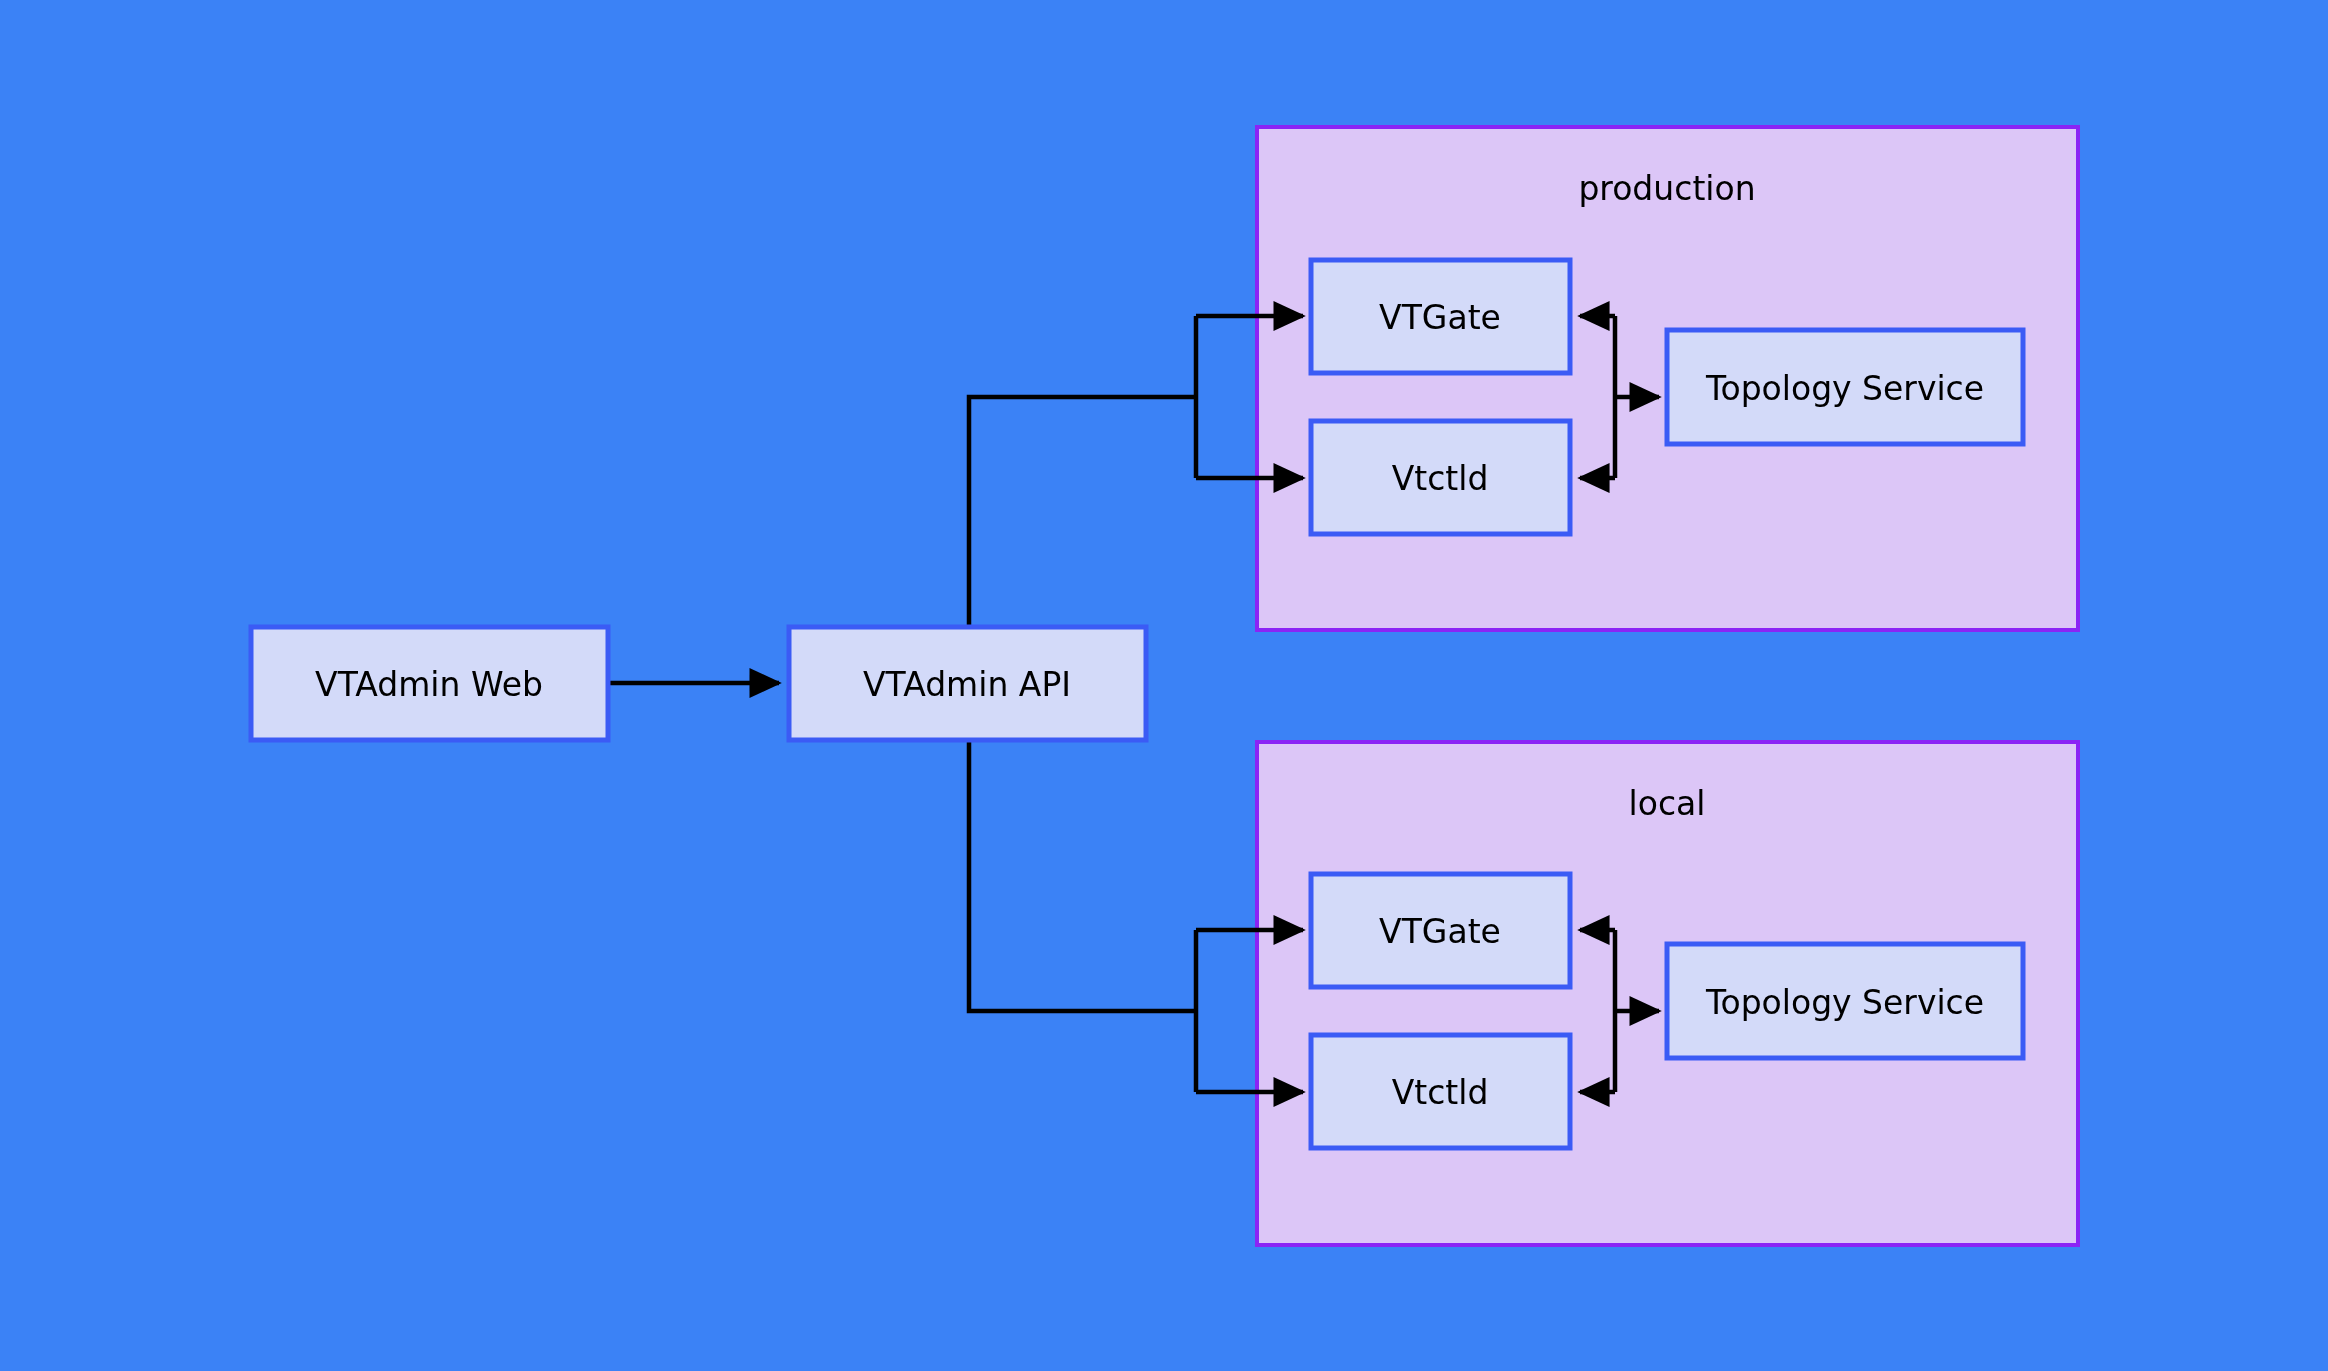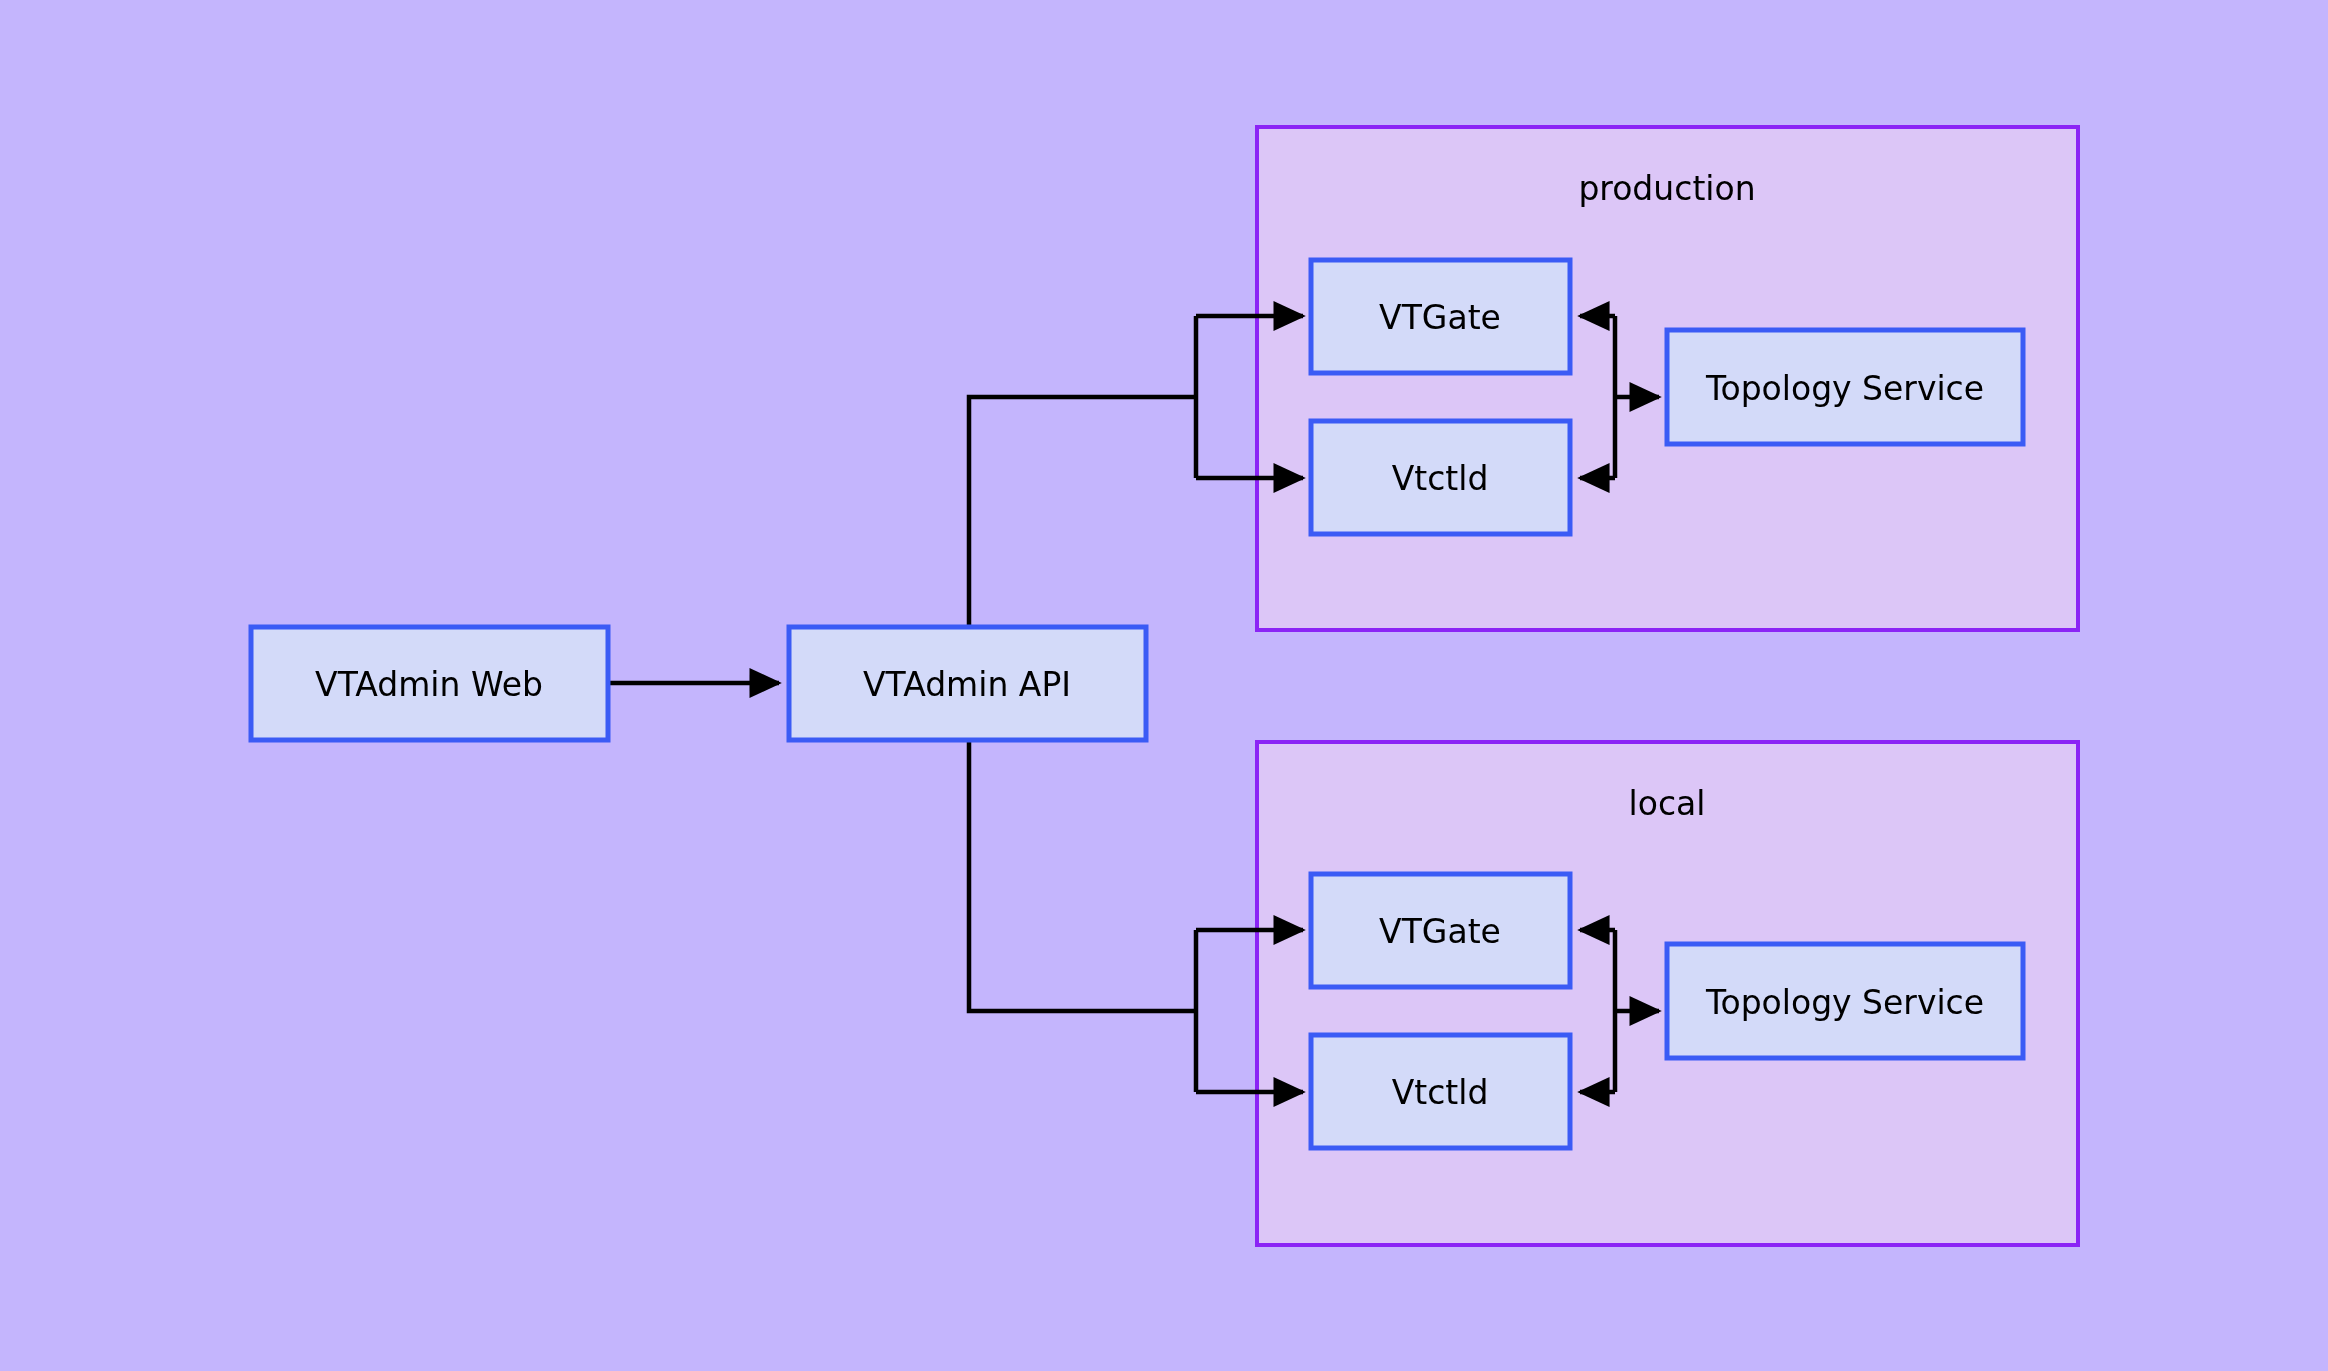--- a/index.html
+++ b/index.html
@@ -11,21 +11,21 @@
   body {
     width: 2328px;
     height: 1371px;
     font-family: "DejaVu Sans", "Liberation Sans", sans-serif;
     overflow: hidden;
   }
   #diagram-root {
     position: relative;
     width: 2328px;
     height: 1371px;
-    background: #c4b5fd;
+    background: #3b82f6;
   }
   svg.canvas {
     position: absolute;
     top: 0;
     left: 0;
     width: 2328px;
     height: 1371px;
     display: block;
   }
   .cluster-rect {

